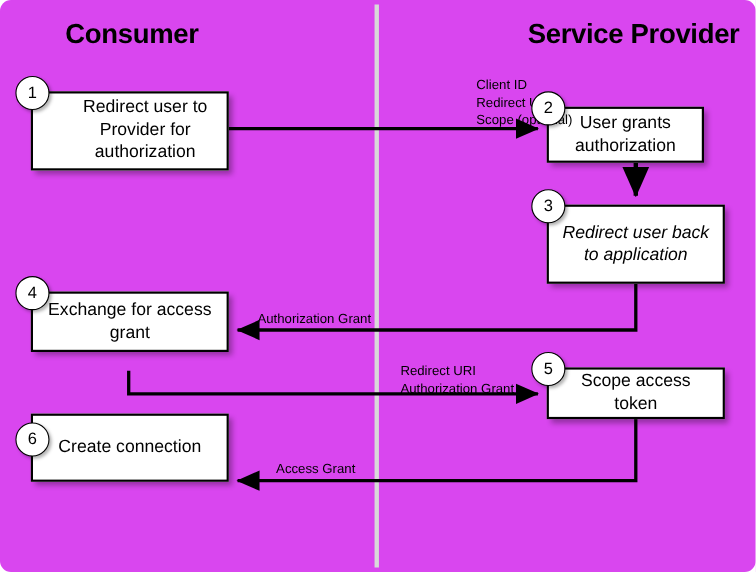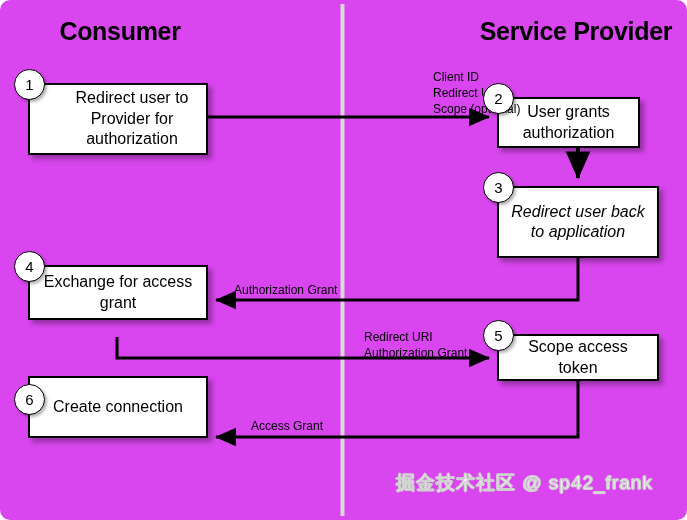--- a/index.html
+++ b/index.html
@@ -165,15 +165,14 @@
   </div>
   <div class="step-badge" id="badge-6" style="left: 14px; top: 384px;">
     <span>6</span>
   </div>
 
   <div class="edge-label" id="edge-label-0" style="left: 388px; top: 70px; margin-left: 45px;">Client ID<br>Redirect URI<br>Scope (optional)</div>
   <div class="edge-label" id="edge-label-2" style="left: 234px; top: 283px;">Authorization Grant</div>
   <div class="edge-label" id="edge-label-3" style="left: 364px; top: 330px;">Redirect URI<br>Authorization Grant</div>
   <div class="edge-label" id="edge-label-4" style="left: 251px; top: 419px;">Access Grant</div>
 
-  <div id="watermark">掘金技术社区 @ sp42_frank</div>
 
 </div>
 
 </body></html>

